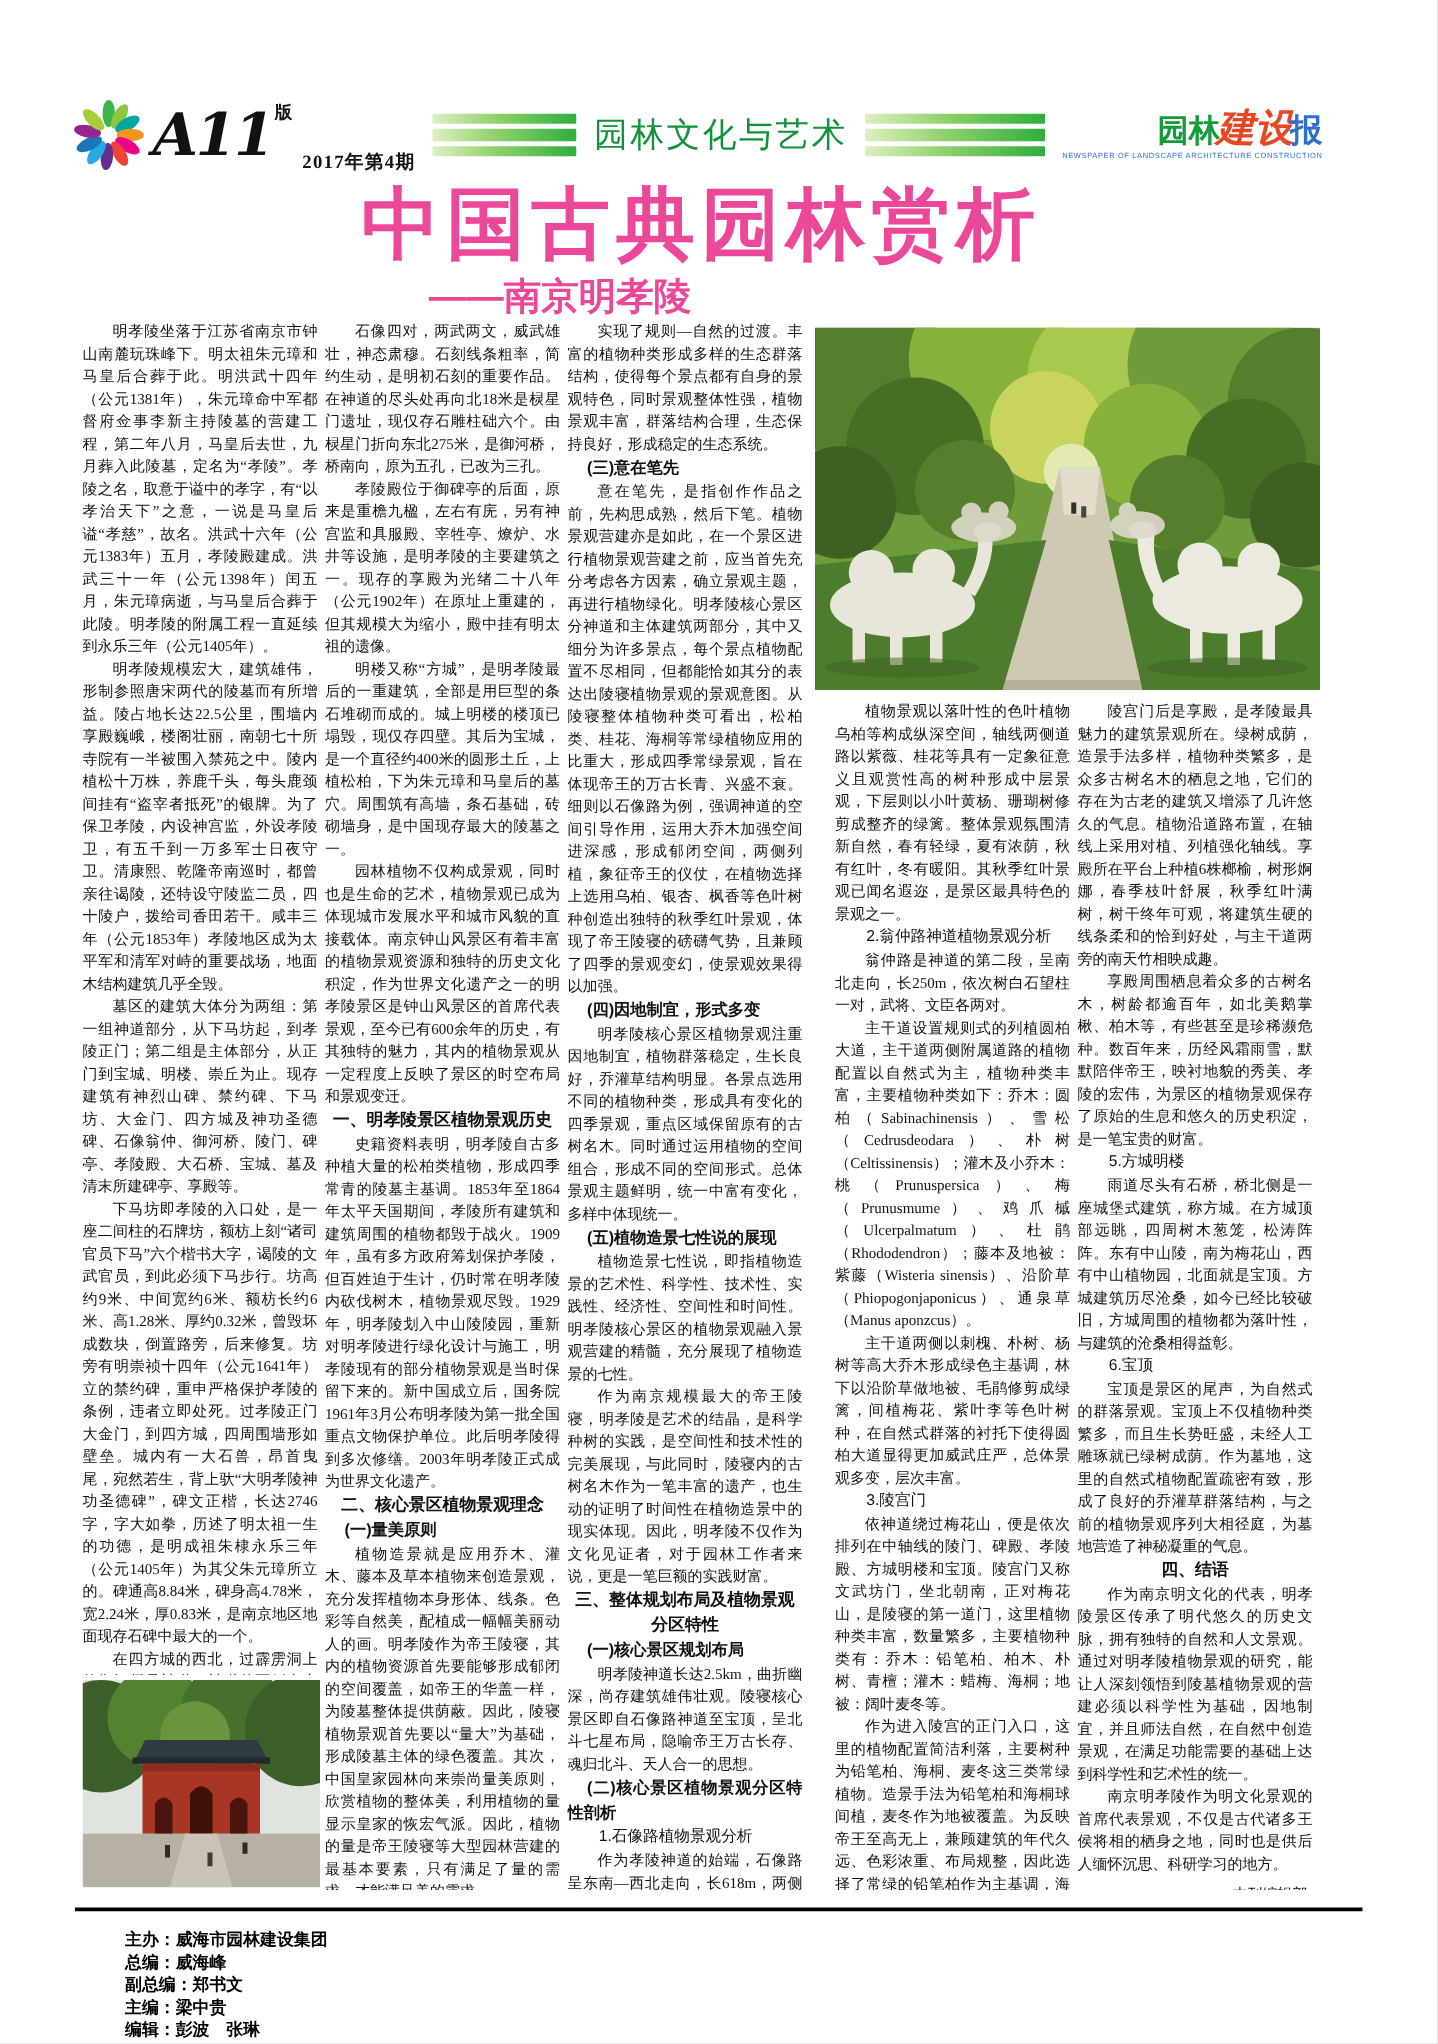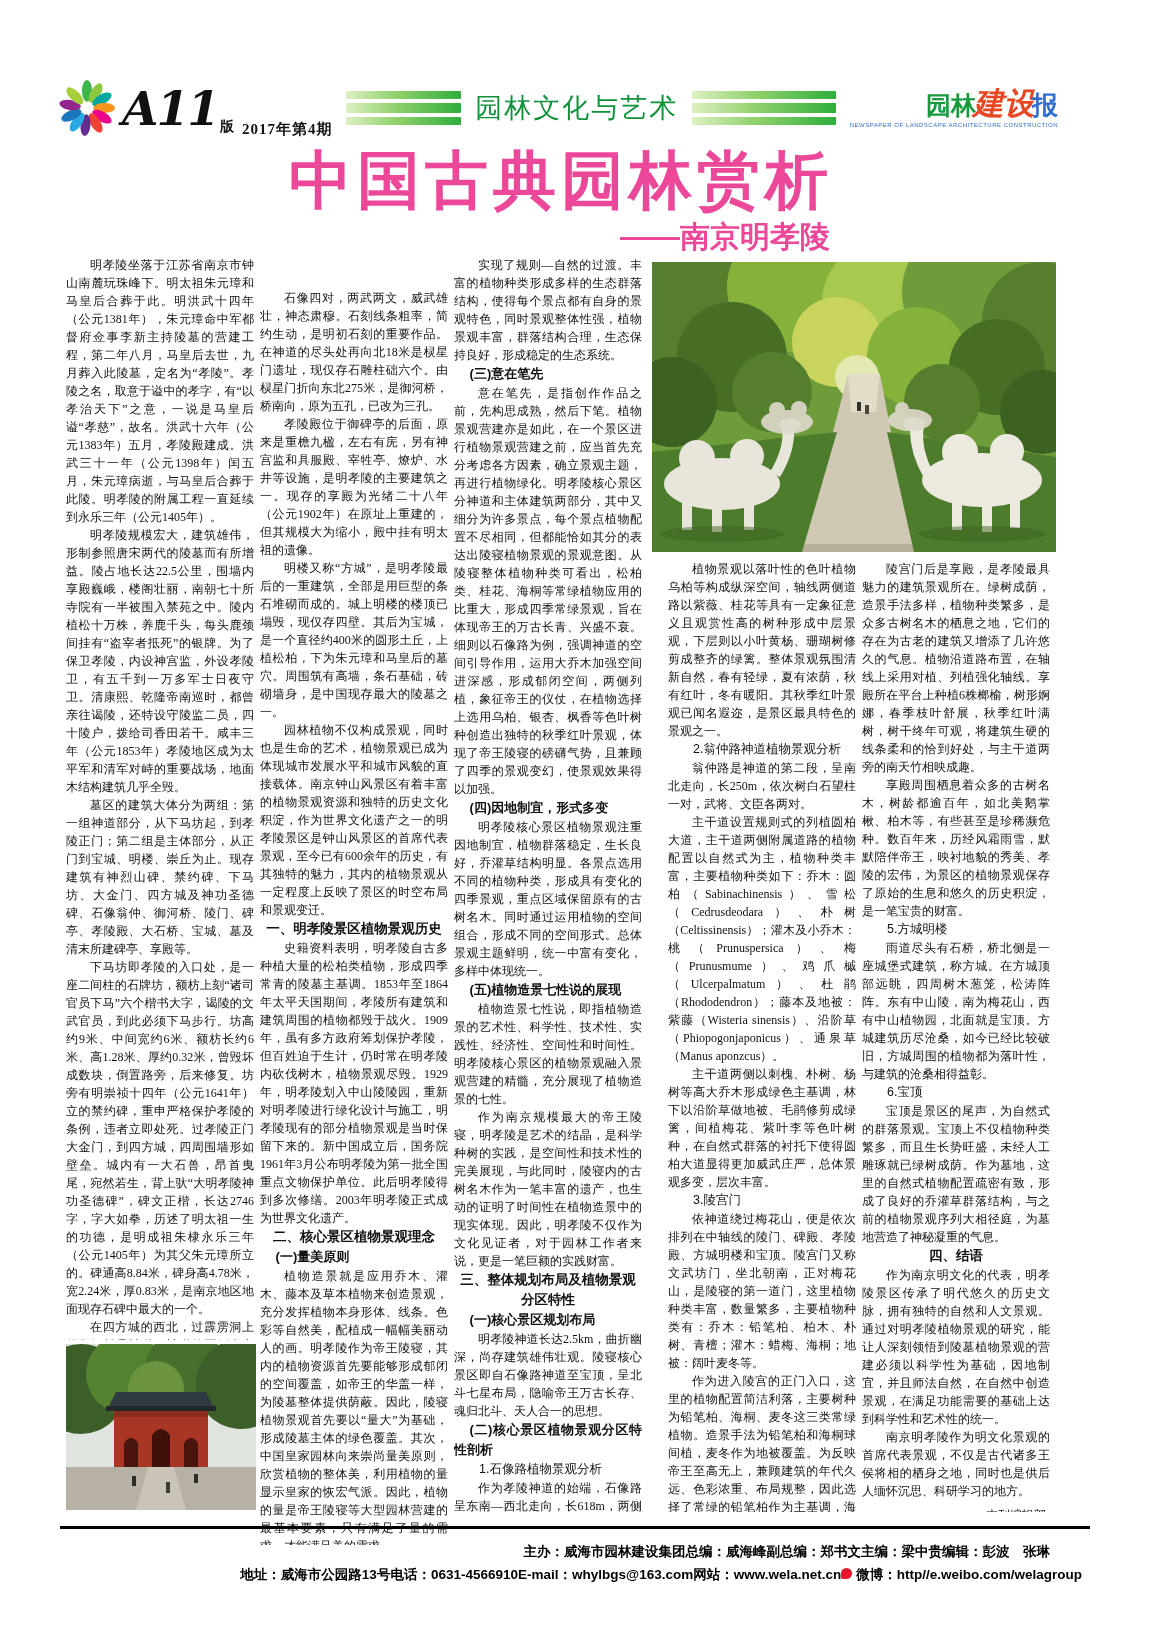--- a/index.html
+++ b/index.html
@@ -6,55 +6,55 @@
   html,body { background:#e9e9e9; }
   .page {
     position:relative; width:1150px; height:1635px; background:#fff;
     margin:0 auto; outline:1px solid #bbb; overflow:hidden;
     font-family:"Liberation Serif", serif; color:#111;
   }
   
   .header { position:absolute; left:0; top:70px; width:1150px; height:76px;
     display:flex; align-items:center; padding:0 92px 0 58px; }
   .logo-flower { width:58px; height:66px; flex:0 0 auto; }
-  .page-no-wrap { display:flex; align-items:flex-end; margin-left:6px; flex:0 0 auto; }
+  .page-no-wrap { display:flex; align-items:flex-start; margin-left:6px; flex:0 0 auto; }
   .page-no { font-size:47px; font-style:italic; font-weight:bold; font-family:"DejaVu Serif",serif; letter-spacing:-2px; }
   .page-no-ban { font-size:14px; font-weight:bold; margin-left:2px; font-family:"Liberation Sans",sans-serif; }
   .issue { font-size:15px; font-weight:bold; margin-left:8px; flex:0 0 auto; letter-spacing:1px;margin-top:43px; }
   .bars { flex:1 1 auto; height:34px; margin:0 14px; display:flex; flex-direction:column; justify-content:space-between; }
   .bars i { display:block; height:8px; background:linear-gradient(to right,#ddf0c2,#8ed06a 45%,#2fae3e); border-radius:1px; }
   .bars i:nth-child(2){ height:10px; }
   .section-title { flex:0 0 auto; font-size:27px; font-weight:normal; color:#11923b; letter-spacing:2px; }
   .bars.right { flex:1.25 1 auto; }
   .masthead { flex:0 0 auto; text-align:right; line-height:1; }
   .masthead .m1 { color:#169a3c; font-weight:bold; font-size:25px; }
   .masthead .m2 { color:#e84723; font-weight:bold; font-style:italic; font-size:31px; margin:0 -3px; font-family:"DejaVu Serif",serif; }
   .masthead .m3 { color:#2f6fd0; font-weight:bold; font-size:26px; }
   .masthead .msub { display:block; margin-top:3px; color:#2f6fd0; font-size:6px; letter-spacing:.5px; font-family:"Liberation Sans",sans-serif; white-space:nowrap; }
   
   .title-block { position:absolute; left:66px; top:146px; width:990px; text-align:center;
     font-family:"Liberation Sans",sans-serif; color:#ec4899; }
   .title-block h1 { font-size:63px; font-weight:900; letter-spacing:5px; line-height:1.1; }
-  .title-block .subtitle { font-size:30px; font-weight:bold; text-align:right; padding-right:226px; margin-top:2px; }
+  .title-block .subtitle { font-size:30px; font-weight:bold; padding-right:226px; margin-top:2px; }
   
   .col { position:absolute; width:188px; overflow:hidden; font-size:12px; line-height:18px;
     text-align:justify; text-justify:inter-ideograph; }
   .blk.p { text-indent:2em; }
   .blk.h1 { font-family:"Liberation Sans",sans-serif; font-weight:bold; font-size:13.5px; text-align:center; line-height:20px; }
   .blk.h2 { font-family:"Liberation Sans",sans-serif; font-weight:bold; font-size:13px; text-indent:1.2em; line-height:20px; }
   .blk.h3 { font-family:"Liberation Sans",sans-serif; font-size:12.5px; text-indent:2em; line-height:19px; }
   .blk.sig { font-family:"Liberation Sans",sans-serif; text-align:right; padding-right:4px; margin-top:6px; }
   
   .photo { position:absolute; overflow:hidden; }
   .photo svg { display:block; width:100%; height:100%; }
   
   .footer-rule { position:absolute; left:60px; top:1526px; width:1030px; height:3px; background:#000; }
   .footer { position:absolute; left:60px; top:1538px; width:1030px;
     font-family:"Liberation Sans",sans-serif; font-weight:bold; font-size:13.5px; color:#000; }
-  .frow { display:flex; justify-content:flex-end; padding:0 40px; margin-top:5px; white-space:nowrap; }
+  .frow { display:flex; justify-content:center; padding:0 40px; margin-top:5px; white-space:nowrap;flex-direction:column; }
   .frow.second { padding:0 8px 0 12px; }
   .fitem.weibo::before { content:''; display:inline-block; width:11px; height:11px;
     background:#e6162d; border-radius:50% 50% 50% 2px; margin-right:4px; }
 </style>
 </head>
 <body>
 
 <div class="page">
 
   <div class="header">
@@ -100,21 +100,21 @@
     <div class="subtitle">——南京明孝陵</div>
   </div>
 
   <section class="col" style="left:66px;  top:256px; height:1084px;">
       <div class="blk p">明孝陵坐落于江苏省南京市钟山南麓玩珠峰下。明太祖朱元璋和马皇后合葬于此。明洪武十四年（公元1381年），朱元璋命中军都督府佥事李新主持陵墓的营建工程，第二年八月，马皇后去世，九月葬入此陵墓，定名为“孝陵”。孝陵之名，取意于谥中的孝字，有“以孝治天下”之意，一说是马皇后谥“孝慈”，故名。洪武十六年（公元1383年）五月，孝陵殿建成。洪武三十一年（公元1398年）闰五月，朱元璋病逝，与马皇后合葬于此陵。明孝陵的附属工程一直延续到永乐三年（公元1405年）。</div>
       <div class="blk p">明孝陵规模宏大，建筑雄伟，形制参照唐宋两代的陵墓而有所增益。陵占地长达22.5公里，围墙内享殿巍峨，楼阁壮丽，南朝七十所寺院有一半被围入禁苑之中。陵内植松十万株，养鹿千头，每头鹿颈间挂有“盗宰者抵死”的银牌。为了保卫孝陵，内设神宫监，外设孝陵卫，有五千到一万多军士日夜守卫。清康熙、乾隆帝南巡时，都曾亲往谒陵，还特设守陵监二员，四十陵户，拨给司香田若干。咸丰三年（公元1853年）孝陵地区成为太平军和清军对峙的重要战场，地面木结构建筑几乎全毁。</div>
       <div class="blk p">墓区的建筑大体分为两组：第一组神道部分，从下马坊起，到孝陵正门；第二组是主体部分，从正门到宝城、明楼、崇丘为止。现存建筑有神烈山碑、禁约碑、下马坊、大金门、四方城及神功圣德碑、石像翁仲、御河桥、陵门、碑亭、孝陵殿、大石桥、宝城、墓及清末所建碑亭、享殿等。</div>
       <div class="blk p">下马坊即孝陵的入口处，是一座二间柱的石牌坊，额枋上刻“诸司官员下马”六个楷书大字，谒陵的文武官员，到此必须下马步行。坊高约9米、中间宽约6米、额枋长约6米、高1.28米、厚约0.32米，曾毁坏成数块，倒置路旁，后来修复。坊旁有明崇祯十四年（公元1641年）立的禁约碑，重申严格保护孝陵的条例，违者立即处死。过孝陵正门大金门，到四方城，四周围墙形如壁垒。城内有一大石兽，昂首曳尾，宛然若生，背上驮“大明孝陵神功圣德碑”，碑文正楷，长达2746字，字大如拳，历述了明太祖一生的功德，是明成祖朱棣永乐三年（公元1405年）为其父朱元璋所立的。碑通高8.84米，碑身高4.78米，宽2.24米，厚0.83米，是南京地区地面现存石碑中最大的一个。</div>
       <div class="blk p">在四方城的西北，过霹雳洞上的御河桥是神道，神道的两侧自东向西依次排列着十二对石兽：狮、獬豸、驼、象、麒麟、马，每种四只，两蹲两立，共十二对，逶迤绵延达一里多地。之后，神道又折向北，有华表（望柱）一对在前，继而是巨大的</div>
     </section>
-  <section class="col" style="left:260px; top:256px; height:1256px;margin-top:33px;">
+  <section class="col" style="left:260px; top:256px; height:1256px;">
       <div class="blk p">石像四对，两武两文，威武雄壮，神态肃穆。石刻线条粗率，简约生动，是明初石刻的重要作品。在神道的尽头处再向北18米是棂星门遗址，现仅存石雕柱础六个。由棂星门折向东北275米，是御河桥，桥南向，原为五孔，已改为三孔。</div>
       <div class="blk p">孝陵殿位于御碑亭的后面，原来是重檐九楹，左右有庑，另有神宫监和具服殿、宰牲亭、燎炉、水井等设施，是明孝陵的主要建筑之一。现存的享殿为光绪二十八年（公元1902年）在原址上重建的，但其规模大为缩小，殿中挂有明太祖的遗像。</div>
       <div class="blk p">明楼又称“方城”，是明孝陵最后的一重建筑，全部是用巨型的条石堆砌而成的。城上明楼的楼顶已塌毁，现仅存四壁。其后为宝城，是一个直径约400米的圆形土丘，上植松柏，下为朱元璋和马皇后的墓穴。周围筑有高墙，条石基础，砖砌墙身，是中国现存最大的陵墓之一。</div>
       <div class="blk p">园林植物不仅构成景观，同时也是生命的艺术，植物景观已成为体现城市发展水平和城市风貌的直接载体。南京钟山风景区有着丰富的植物景观资源和独特的历史文化积淀，作为世界文化遗产之一的明孝陵景区是钟山风景区的首席代表景观，至今已有600余年的历史，有其独特的魅力，其内的植物景观从一定程度上反映了景区的时空布局和景观变迁。</div>
       <div class="blk h1">一、明孝陵景区植物景观历史</div>
       <div class="blk p">史籍资料表明，明孝陵自古多种植大量的松柏类植物，形成四季常青的陵墓主基调。1853年至1864年太平天国期间，孝陵所有建筑和建筑周围的植物都毁于战火。1909年，虽有多方政府筹划保护孝陵，但百姓迫于生计，仍时常在明孝陵内砍伐树木，植物景观尽毁。1929年，明孝陵划入中山陵陵园，重新对明孝陵进行绿化设计与施工，明孝陵现有的部分植物景观是当时保留下来的。新中国成立后，国务院1961年3月公布明孝陵为第一批全国重点文物保护单位。此后明孝陵得到多次修缮。2003年明孝陵正式成为世界文化遗产。</div>
       <div class="blk h1">二、核心景区植物景观理念</div>
       <div class="blk h2">(一)量美原则</div>
       <div class="blk p">植物造景就是应用乔木、灌木、藤本及草本植物来创造景观，充分发挥植物本身形体、线条。色彩等自然美，配植成一幅幅美丽动人的画。明孝陵作为帝王陵寝，其内的植物资源首先要能够形成郁闭的空间覆盖，如帝王的华盖一样，为陵墓整体提供荫蔽。因此，陵寝植物景观首先要以“量大”为基础，形成陵墓主体的绿色覆盖。其次，中国皇家园林向来崇尚量美原则，欣赏植物的整体美，利用植物的量显示皇家的恢宏气派。因此，植物的量是帝王陵寝等大型园林营建的最基本要素，只有满足了量的需求，才能满足美的需求。</div>
     </section>

